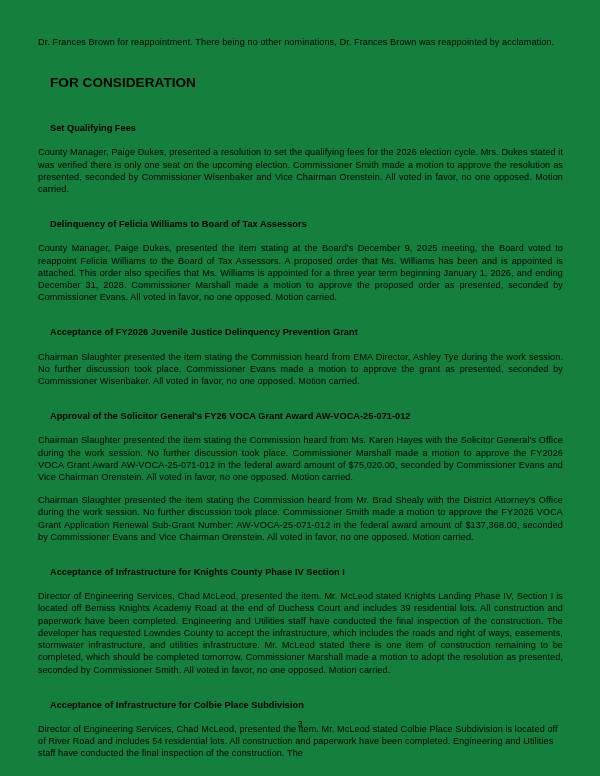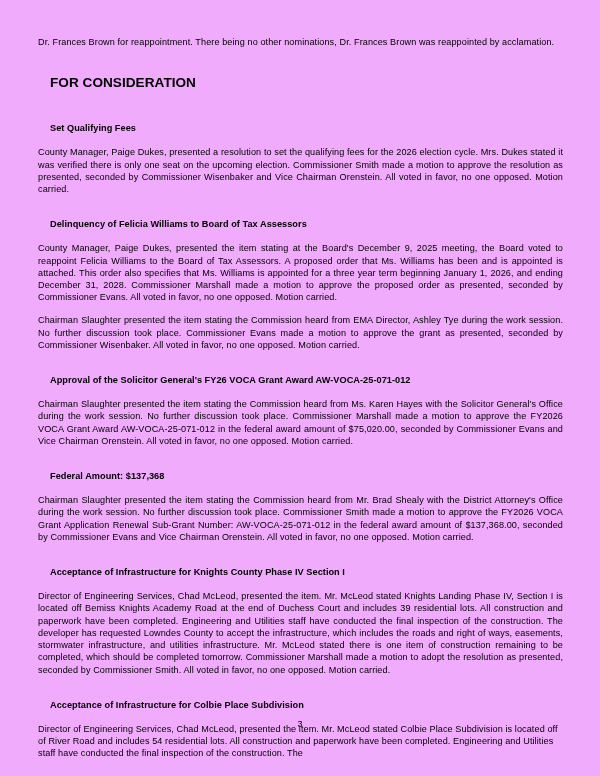--- a/index.html
+++ b/index.html
@@ -15,21 +15,21 @@
     font-family: "Liberation Sans", sans-serif;
     color: #000000;
     -webkit-font-smoothing: antialiased;
   }
   .page {
     position: relative;
     width: 600px;
     height: 776px;
     box-sizing: border-box;
     padding: 36px 37px 0 38px;
-    background: #f0abfc;
+    background: #15803d;
   }
   .body-text {
     font-size: 9.1px;
     line-height: 12.2px;
     text-align: justify;
     text-justify: inter-word;
     margin: 0;
     letter-spacing: 0.01em;
   }
   .section-title {
@@ -84,34 +84,34 @@
   <div class="gap-item"></div>
 
   <div class="block">
     <h2 class="item-heading">Delinquency of Felicia Williams to Board of Tax Assessors</h2>
     <p class="body-text">County Manager, Paige Dukes, presented the item stating at the Board's December 9, 2025 meeting, the Board voted to reappoint Felicia Williams to the Board of Tax Assessors. A proposed order that Ms. Williams has been and is appointed is attached. This order also specifies that Ms. Williams is appointed for a three year term beginning January 1, 2026, and ending December 31, 2028. Commissioner Marshall made a motion to approve the proposed order as presented, seconded by Commissioner Evans. All voted in favor, no one opposed. Motion carried.</p>
   </div>
 
   <div class="gap-item"></div>
 
   <div class="block">
+    <h2 class="item-heading">Acceptance of FY2026 Juvenile Justice Delinquency Prevention Grant</h2>
     <p class="body-text">Chairman Slaughter presented the item stating the Commission heard from EMA Director, Ashley Tye during the work session. No further discussion took place. Commissioner Evans made a motion to approve the grant as presented, seconded by Commissioner Wisenbaker. All voted in favor, no one opposed. Motion carried.</p>
   </div>
 
   <div class="gap-item"></div>
 
   <div class="block">
     <h2 class="item-heading">Approval of the Solicitor General's FY26 VOCA Grant Award AW-VOCA-25-071-012</h2>
     <p class="body-text">Chairman Slaughter presented the item stating the Commission heard from Ms. Karen Hayes with the Solicitor General's Office during the work session. No further discussion took place. Commissioner Marshall made a motion to approve the FY2026 VOCA Grant Award AW-VOCA-25-071-012 in the federal award amount of $75,020.00, seconded by Commissioner Evans and Vice Chairman Orenstein. All voted in favor, no one opposed. Motion carried.</p>
   </div>
 
   <div class="gap-item"></div>
 
   <div class="block">
-    <h2 class="item-heading">Federal Amount: $137,368</h2>
     <p class="body-text">Chairman Slaughter presented the item stating the Commission heard from Mr. Brad Shealy with the District Attorney's Office during the work session. No further discussion took place. Commissioner Smith made a motion to approve the FY2026 VOCA Grant Application Renewal Sub-Grant Number: AW-VOCA-25-071-012 in the federal award amount of $137,368.00, seconded by Commissioner Evans and Vice Chairman Orenstein. All voted in favor, no one opposed. Motion carried.</p>
   </div>
 
   <div class="gap-item"></div>
 
   <div class="block">
     <h2 class="item-heading">Acceptance of Infrastructure for Knights County Phase IV Section I</h2>
     <p class="body-text">Director of Engineering Services, Chad McLeod, presented the item. Mr. McLeod stated Knights Landing Phase IV, Section I is located off Bemiss Knights Academy Road at the end of Duchess Court and includes 39 residential lots. All construction and paperwork have been completed. Engineering and Utilities staff have conducted the final inspection of the construction. The developer has requested Lowndes County to accept the infrastructure, which includes the roads and right of ways, easements, stormwater infrastructure, and utilities infrastructure. Mr. McLeod stated there is one item of construction remaining to be completed, which should be completed tomorrow. Commissioner Marshall made a motion to adopt the resolution as presented, seconded by Commissioner Smith. All voted in favor, no one opposed. Motion carried.</p>
   </div>
 

